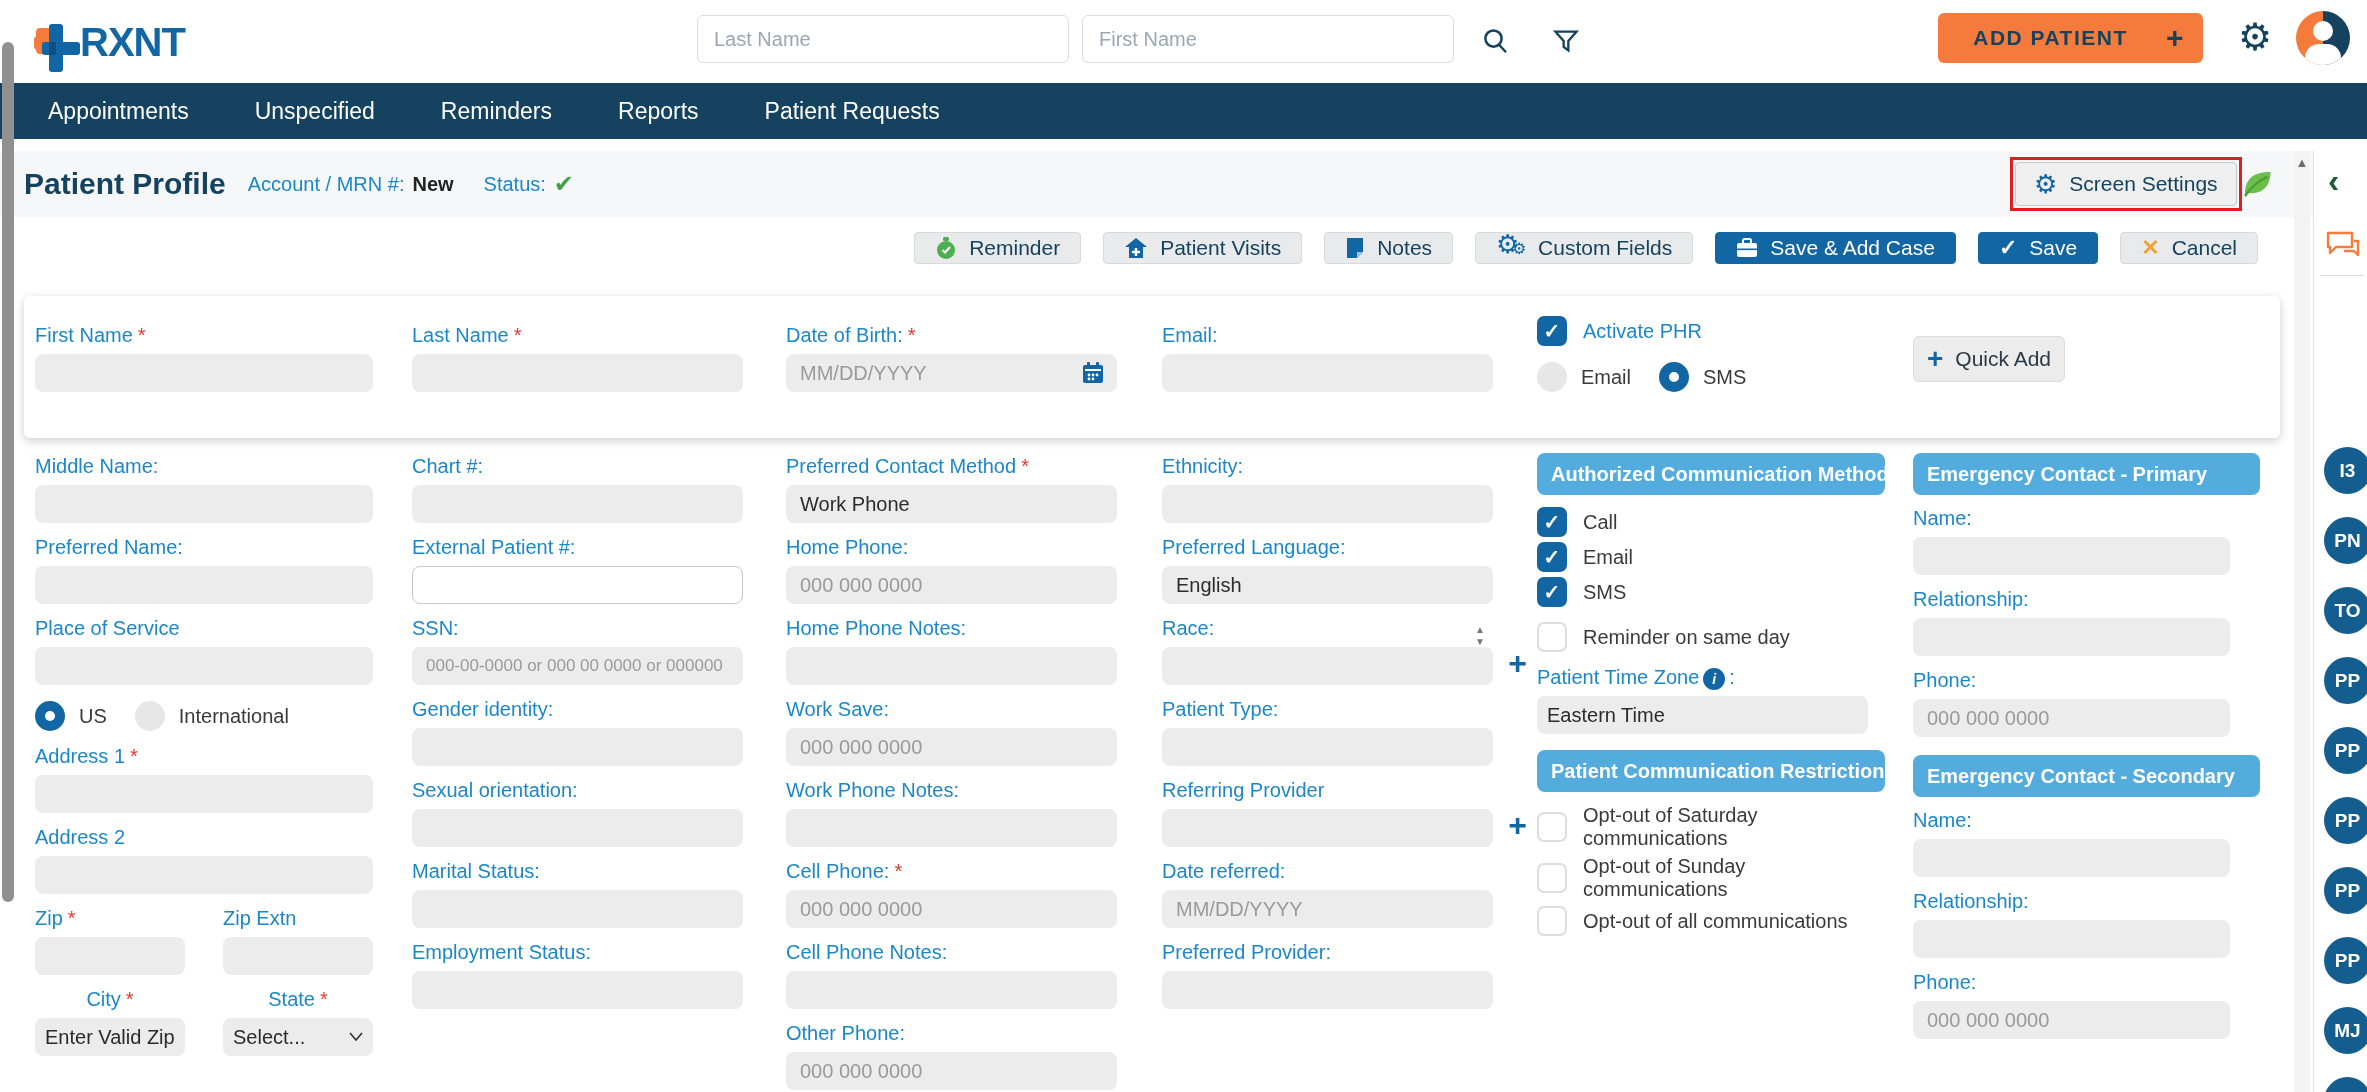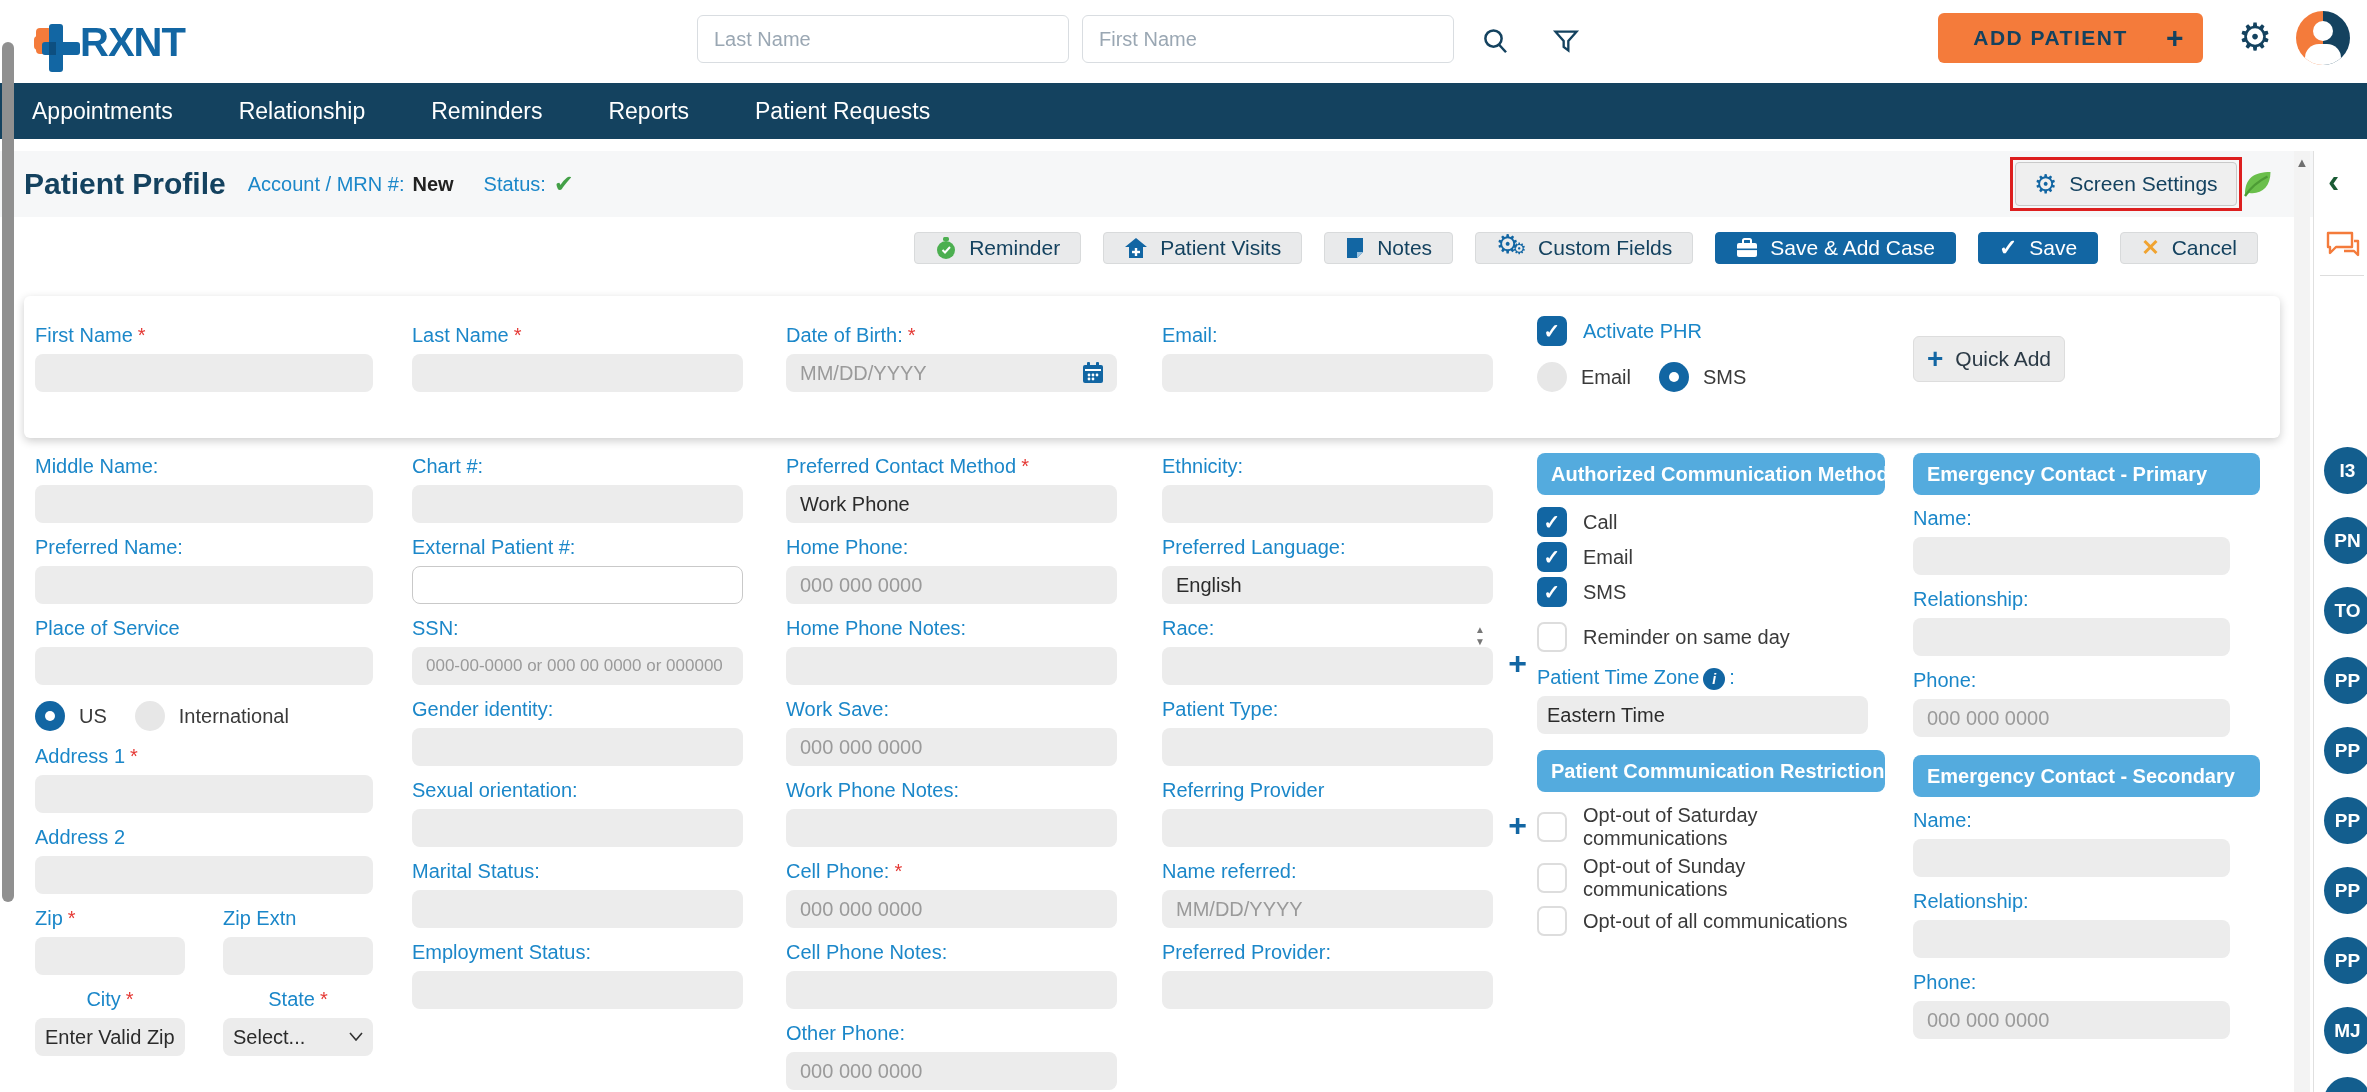--- a/index.html
+++ b/index.html
@@ -18,21 +18,21 @@
     color:#14425f; font-weight:800; font-size:21px; letter-spacing:1.5px; cursor:pointer;
     font-family:"Liberation Sans", sans-serif; display:flex; align-items:center; justify-content:center; }
   .gear-glyph { font-size:38px; color:#14425f; line-height:1; }
   .avatar-hdr { position:absolute; left:2296px; top:11px; width:54px; height:54px; border-radius:50%;
     background:linear-gradient(90deg,#f47b3b 50%, #14425f 50%); overflow:hidden; cursor:pointer; }
   .avatar-hdr::before { content:""; position:absolute; left:17px; top:10px; width:20px; height:20px; border-radius:50%; background:#fff; }
   .avatar-hdr::after { content:""; position:absolute; left:9px; top:33px; width:36px; height:26px; border-radius:14px 14px 0 0; background:#fff; }
 
   
   .nav-bar { position:absolute; left:0; top:83px; width:2367px; height:56px; background:#14425f;
-    display:flex; align-items:center; padding-left:32px; gap:66px; }
+    display:flex; align-items:center; padding-left:48px; gap:66px; }
   .nav-item { color:#fff; font-size:23px; font-weight:500; cursor:pointer; white-space:nowrap; }
 
   
   .page-bar { position:absolute; left:0; top:151px; width:2367px; height:66px; background:#f6f7f8; }
   .pb-left { position:absolute; left:24px; top:0; height:66px; display:flex; align-items:center; }
   .page-title { font-size:30px; font-weight:700; color:#14425f; margin-right:22px; }
   .acct-label { font-size:20px; color:#1b87c9; }
   .acct-value { font-size:20px; color:#222; font-weight:600; margin-left:8px; }
   .status-label { font-size:20px; color:#1b87c9; margin-left:30px; }
   .status-check { font-size:24px; color:#43a047; margin-left:8px; }
@@ -141,21 +141,21 @@
   <button class="btn-orange" style="left:1938px; width:225px;">ADD PATIENT</button>
   <button class="btn-orange" style="left:2148px; width:55px; font-size:30px;">+</button>
   <div class="iconbtn" style="left:2234px; top:16px;">
     <span class="gear-glyph">⚙</span>
   </div>
   <div class="avatar-hdr"></div>
 </div>
 
 <div class="nav-bar">
   <span class="nav-item">Appointments</span>
-  <span class="nav-item">Relationship</span>
+  <span class="nav-item">Unspecified</span>
   <span class="nav-item">Reminders</span>
   <span class="nav-item">Reports</span>
   <span class="nav-item">Patient Requests</span>
 </div>
 
 <div class="page-bar">
   <div class="pb-left">
     <span class="page-title">Patient Profile</span>
     <span class="acct-label">Account / MRN #:</span>
     <span class="acct-value">New</span>
@@ -432,21 +432,21 @@
     <div class="field">
       <div class="flabel"><span>Patient Type:</span></div>
       <input class="finput" style="">
     </div>
     <div class="field">
       <div class="flabel"><span>Referring Provider</span></div>
       <input class="finput" style="">
       <span class="plus-add" style="top:30px;">+</span>
     </div>
     <div class="field">
-      <div class="flabel"><span>Name referred:</span></div>
+      <div class="flabel"><span>Date referred:</span></div>
       <input class="finput" placeholder="MM/DD/YYYY" style="">
     </div>
     <div class="field">
       <div class="flabel"><span>Preferred Provider:</span></div>
       <input class="finput" style="">
     </div>
   </div>
 
   <div class="col" style="left:1537px; width:348px; top:-2px;">
     <div class="sec-header">Authorized Communication Methods</div>

